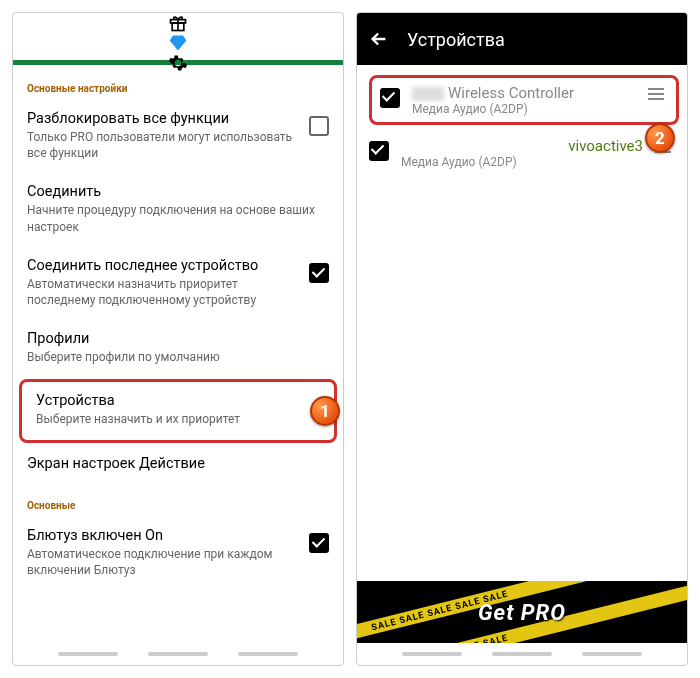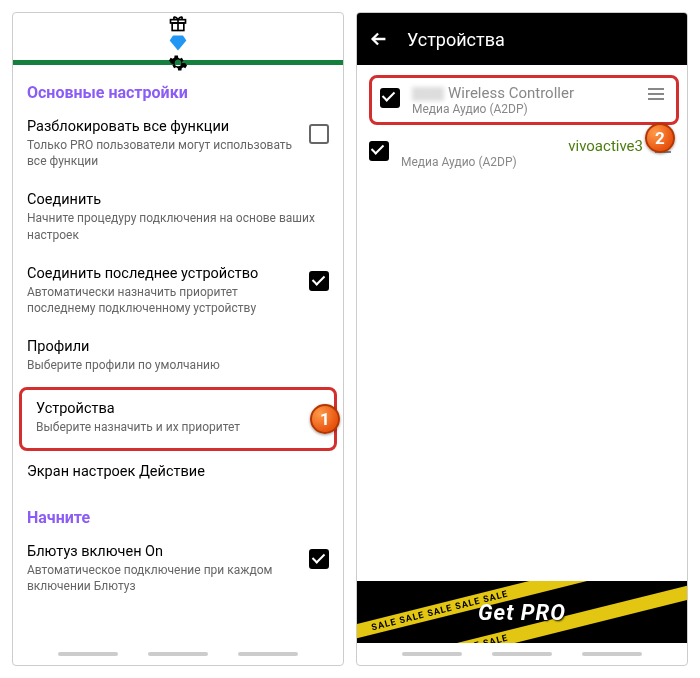--- a/index.html
+++ b/index.html
@@ -51,23 +51,23 @@
     align-items: center;
     justify-content: center;
     cursor: pointer;
   }
   .content-left {
     flex: 1;
     overflow-y: hidden;
     padding: 4px 0;
   }
   .section-header {
-    font-size: 16px;
+    font-size: 10px;
     font-weight: 700;
-    color: #8b5cf6;
+    color: #a16207;
     padding: 14px 14px 6px;
   }
   .setting {
     padding: 10px 14px 12px;
     display: flex;
     align-items: flex-start;
     gap: 10px;
     position: relative;
   }
   .setting .txt { flex: 1; }
@@ -312,21 +312,21 @@
         </div>
         <div class="badge" style="right:-6px; top:50%; transform:translateY(-50%);">1</div>
       </div>
 
       <div class="setting">
         <div class="txt">
           <div class="t1">Экран настроек Действие</div>
         </div>
       </div>
 
-      <div class="section-header">Начните</div>
+      <div class="section-header">Основные</div>
 
       <div class="setting">
         <div class="txt">
           <div class="t1">Блютуз включен On</div>
           <div class="t2">Автоматическое подключение при каждом включении Блютуз</div>
         </div>
         <div class="cb checked"></div>
       </div>
     </div>
 

